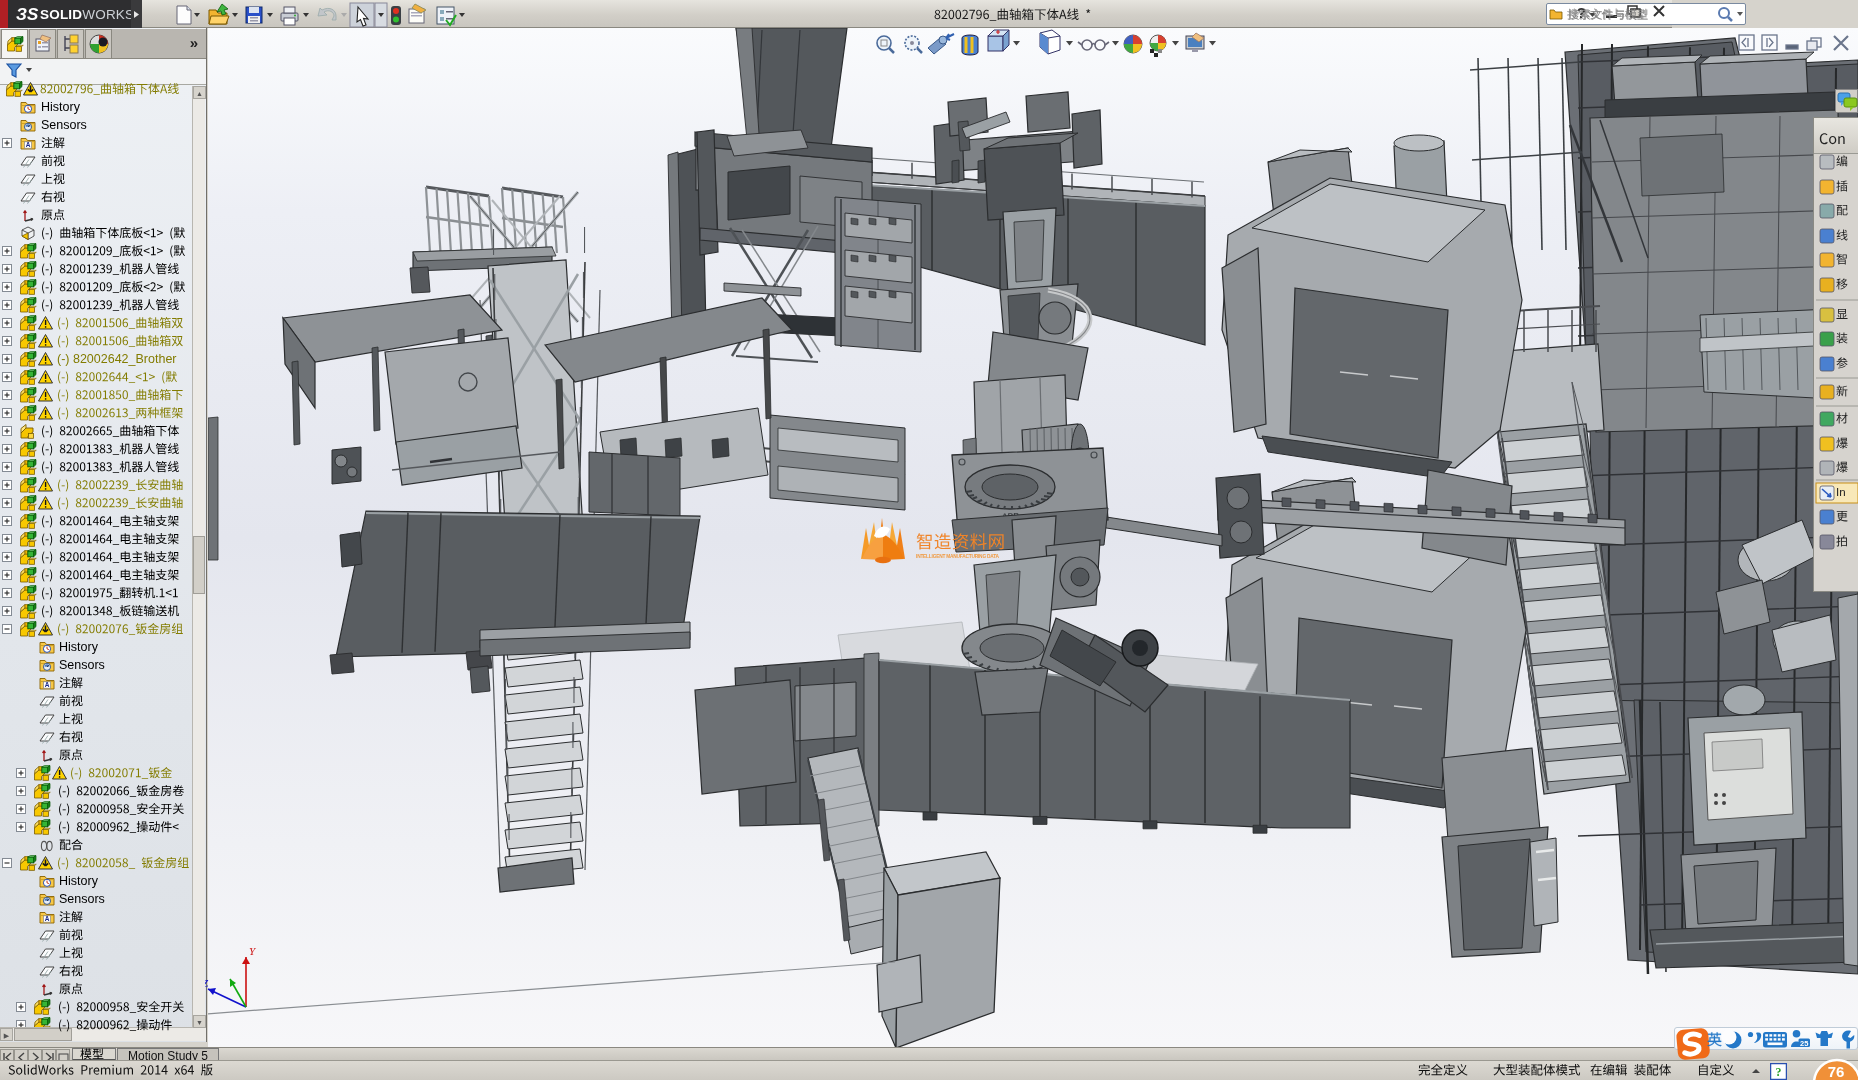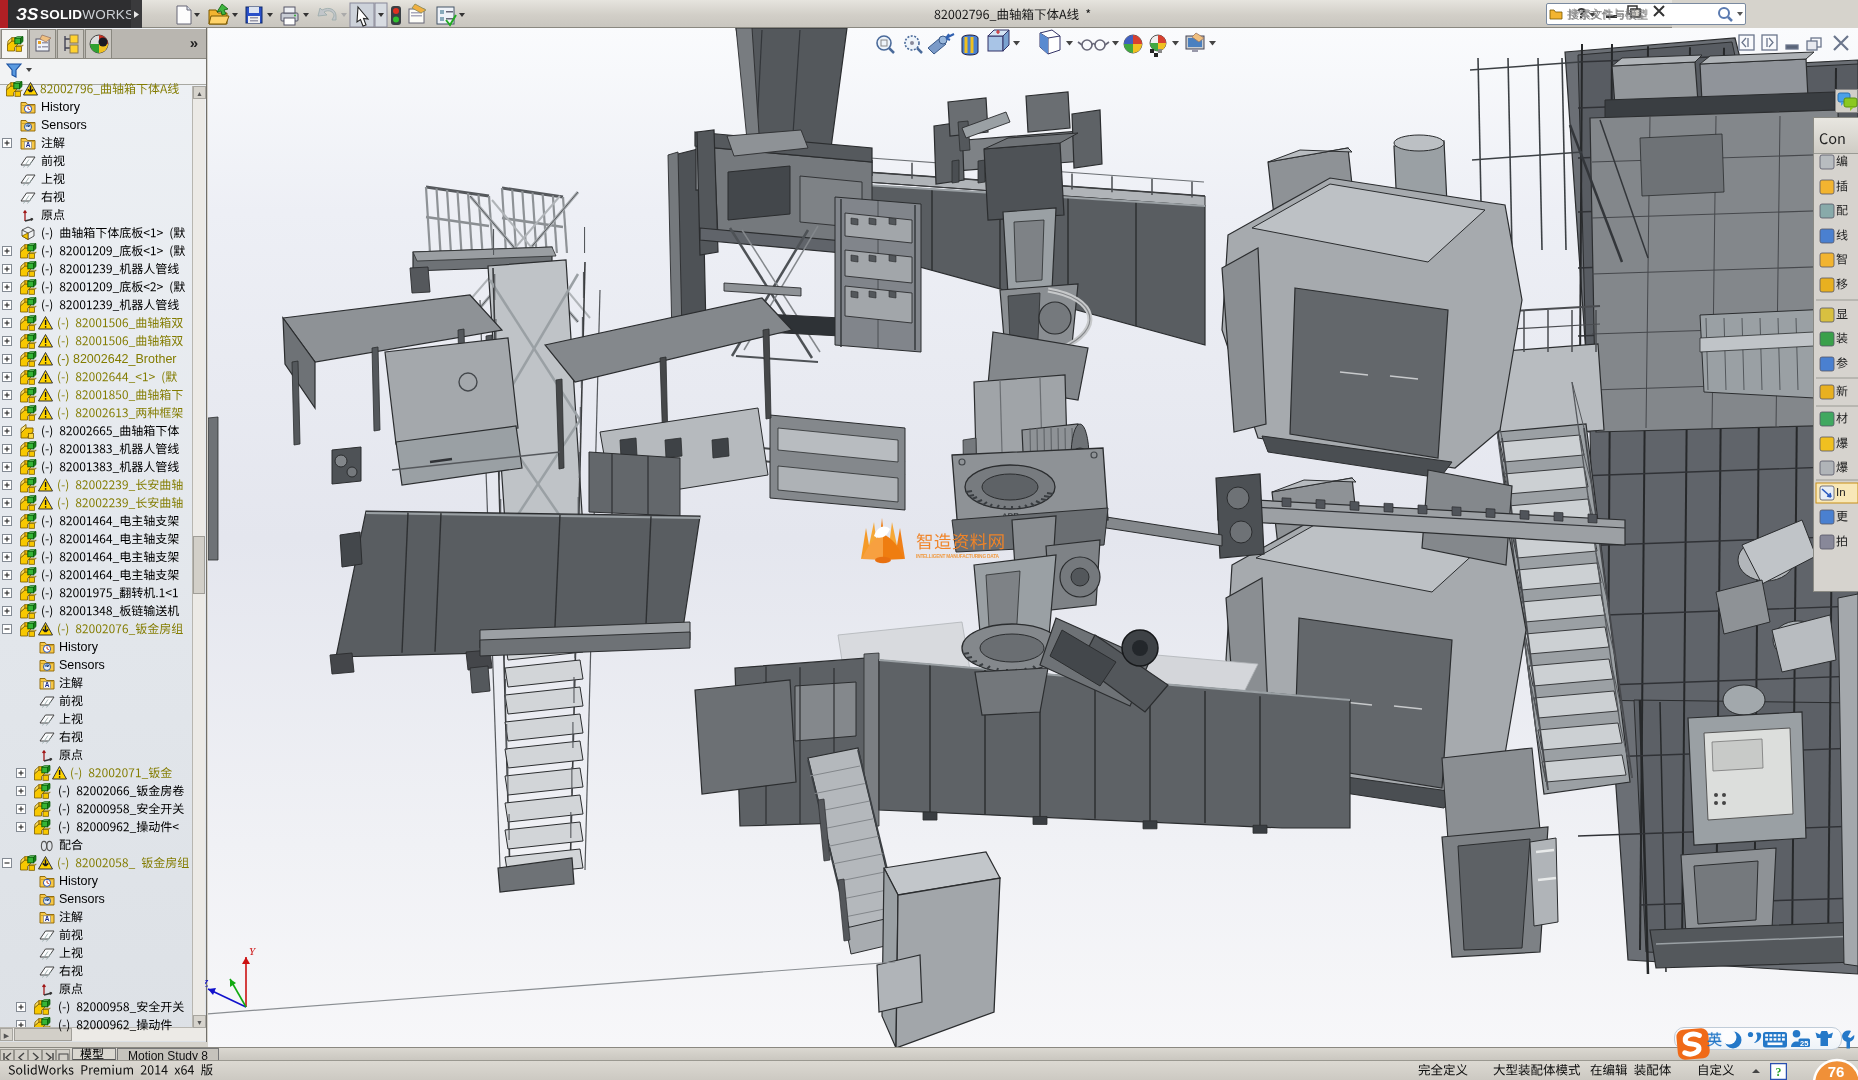--- a/index.html
+++ b/index.html
@@ -32,21 +32,21 @@
 #tabstrip{position:absolute;left:0;top:1047px;width:1858px;height:13px;background:linear-gradient(180deg,#dbd8d1,#cac7c0);border-top:1px solid #8a8880}
 .navbtns{position:absolute;left:0;top:1px;display:flex}
 .nb{width:14px;height:12px;background:#d2cfc8;border:1px solid #98968f;margin-right:0px}
 #tabstrip .tab{position:absolute;top:0px;height:13px;font-size:11.5px;padding:0px 10px 0 10px;border:1px solid #777;border-bottom:none;background:#c6c3bc}
 #tabstrip .tab.active{left:72px;width:44px;background:#dad7d0;border-bottom:2px solid #555}
 #tabstrip .tab.ms{left:117px}
 #tabstrip .tab.ms{font-size:12px;color:#111}
 #statusbar{position:absolute;left:0;top:1060px;width:1858px;height:20px;z-index:6;background:linear-gradient(180deg,#dcd9d2,#ccc9c2);border-top:1px solid #9a9890}
 #helpbox{position:absolute;left:1770px;top:1.5px}
 #custarr{position:absolute;left:1750px;top:6px}
-#ime{position:absolute;left:1674px;top:1027px;width:168px;height:23px;background:linear-gradient(180deg,#fdfdfe,#eef3f8);border:1px solid #c0ccd8;border-radius:10px;z-index:9;display:flex}
+#ime{position:absolute;left:1674px;top:1027px;width:184px;height:23px;background:linear-gradient(180deg,#fdfdfe,#eef3f8);border:1px solid #c0ccd8;border-radius:3px;z-index:9;display:flex}
 #ime>svg{position:absolute;left:-2px;top:-3px}
 #badge{position:absolute;left:1807px;top:1057px;z-index:10}
 #triad{position:absolute;left:202px;top:945px}
 #textlayer{position:absolute;left:0;top:0;z-index:20;pointer-events:none}
 </style></head>
 <body>
 <div id="root">
 <div id="viewport"><svg width="1650" height="1019" viewBox="208 28 1650 1019">
 <defs>
           <linearGradient id="vpbg" x1="0" y1="0" x2="0" y2="1">
@@ -1376,21 +1376,21 @@
             <path d="M4,2 L9,6.5 L4,11" stroke="#444" stroke-width="1.4" fill="none"></path>
           </svg></div>
 <div class="nb"><svg width="13" height="13">
             <path d="M10,2 L10,11 M3,2 L8,6.5 L3,11" stroke="#444" stroke-width="1.4" fill="none"></path>
           </svg></div>
 <div class="nb"><svg width="13" height="13">
             <rect x="2" y="3" width="9" height="7" fill="none" stroke="#444"></rect>
           </svg></div>
 </div>
 <div class="tab active"></div>
-<div class="tab ms">Motion Study 8</div>
+<div class="tab ms">Motion Study 5</div>
 </div>
     <div id="statusbar"><span id="stLeft"></span>
 <svg id="helpbox" width="17" height="17">
         <rect x="0.5" y="0.5" width="16" height="16" fill="#fff" stroke="#2a50b0" stroke-width="1.5"></rect>
         <text x="8.5" y="13" text-anchor="middle" font-size="12" font-weight="bold" fill="#2aa02a" font-family="Liberation Serif">?</text>
       </svg>
 <svg id="custarr" width="12" height="8">
         <path d="M2,6 L6,2 L10,6 Z" fill="#444"></path>
       </svg>
 </div>

